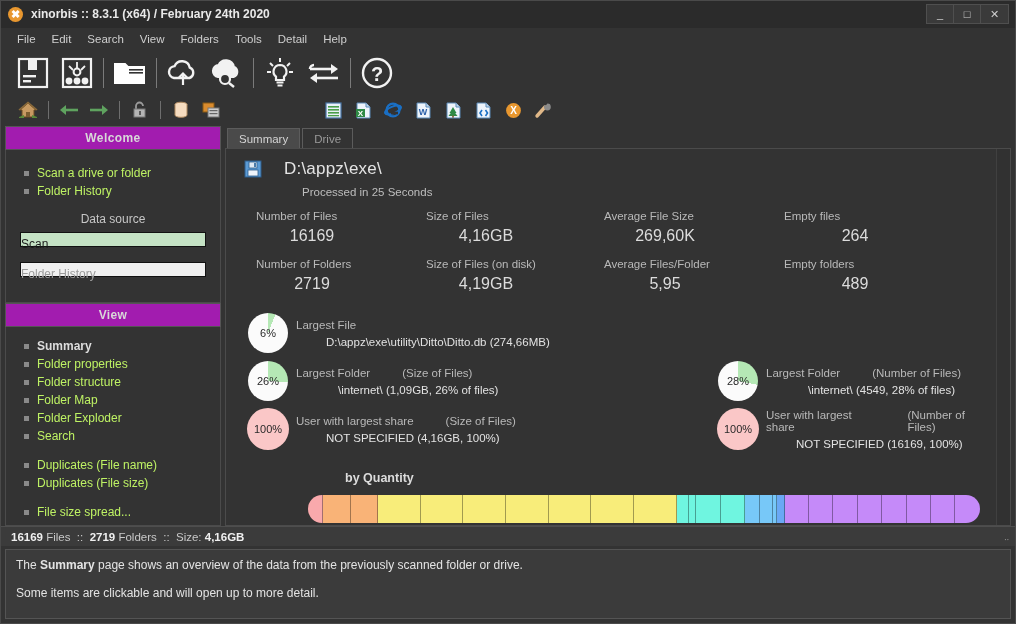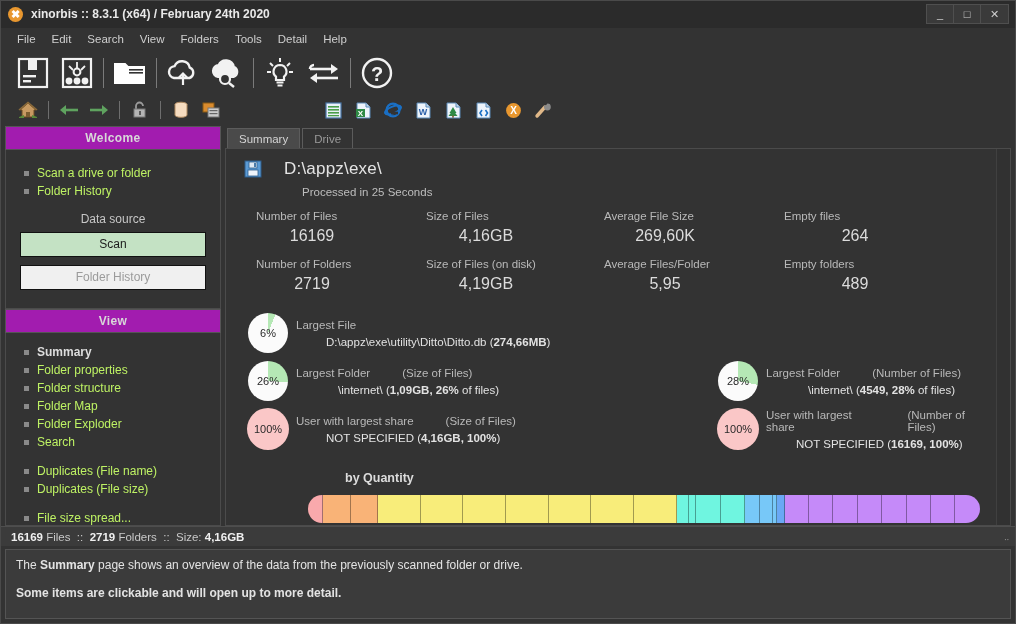--- a/index.html
+++ b/index.html
@@ -169,24 +169,24 @@
   }
   .section-caption {
     text-align: center;
     font-size: 12px;
     color: #c6c6c6;
     margin: 12px 0 6px 0;
   }
   .big-button {
     display: block;
     width: 186px;
-    margin: 0 auto 8px auto;
-    height: 25px;
+    margin: 0 auto 15px auto;
+    height: 15px;
     line-height: 23px;
-    text-align: center;
+    text-align: left;
     font-size: 12px;
     border: 1px solid #111111;
     cursor: default;
   }
   .btn-scan { background: #c4e2c4; color: #1b1b1b; }
   .btn-history { background: #f0f0f0; color: #9b9b9b; }
   .view-body {
     background: #333333;
     border: 1px solid #4b4b4b;
     border-top: none;
@@ -308,21 +308,21 @@
     display: flex;
   }
   .pie-title .sub { margin-left: 32px; }
   .pie-desc {
     font-size: 11.5px;
     color: #e2e2e2;
     margin-top: 5px;
     padding-left: 42px;
   }
   .pie-desc.center { padding-left: 30px; }
-  .pie-desc b { font-weight: bold; }
+  .pie-desc b { font-weight: normal; }
 
   
   .qty-title {
     font-size: 12.5px;
     font-weight: bold;
     color: #dcdcdc;
     margin: 18px 0 10px 68px;
     padding-left: 37px;
   }
   .qty-bar-wrap {
@@ -378,21 +378,21 @@
     background: #3b3b3b;
     border: 1px solid #545454;
     margin: 3px 4px 4px 4px;
     padding: 8px 10px;
     flex: 0 0 auto;
   }
   .help-line {
     font-size: 12px;
     color: #e3e3e3;
   }
-  .help-line.second { margin-top: 14px; font-weight: bold; }
+  .help-line.second { margin-top: 14px; }
   .help-line b { font-weight: bold; }
 </style>
 </head>
 <body>
 
 <div id="app">
 
   <div class="titlebar">
     <div class="app-icon">✖</div>
     <div class="title-text">xinorbis :: 8.3.1 (x64) / February 24th 2020</div>

